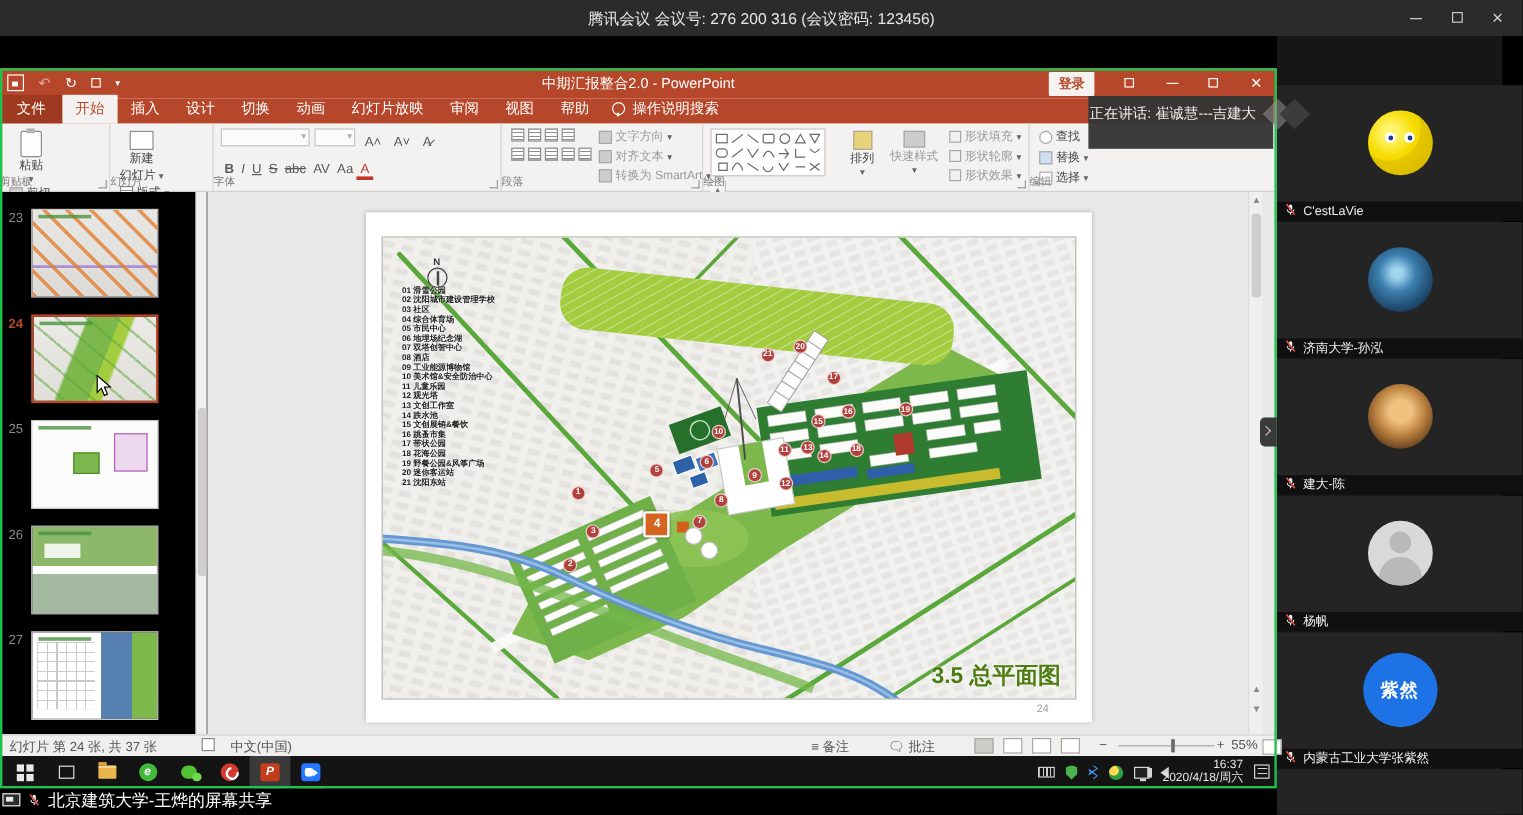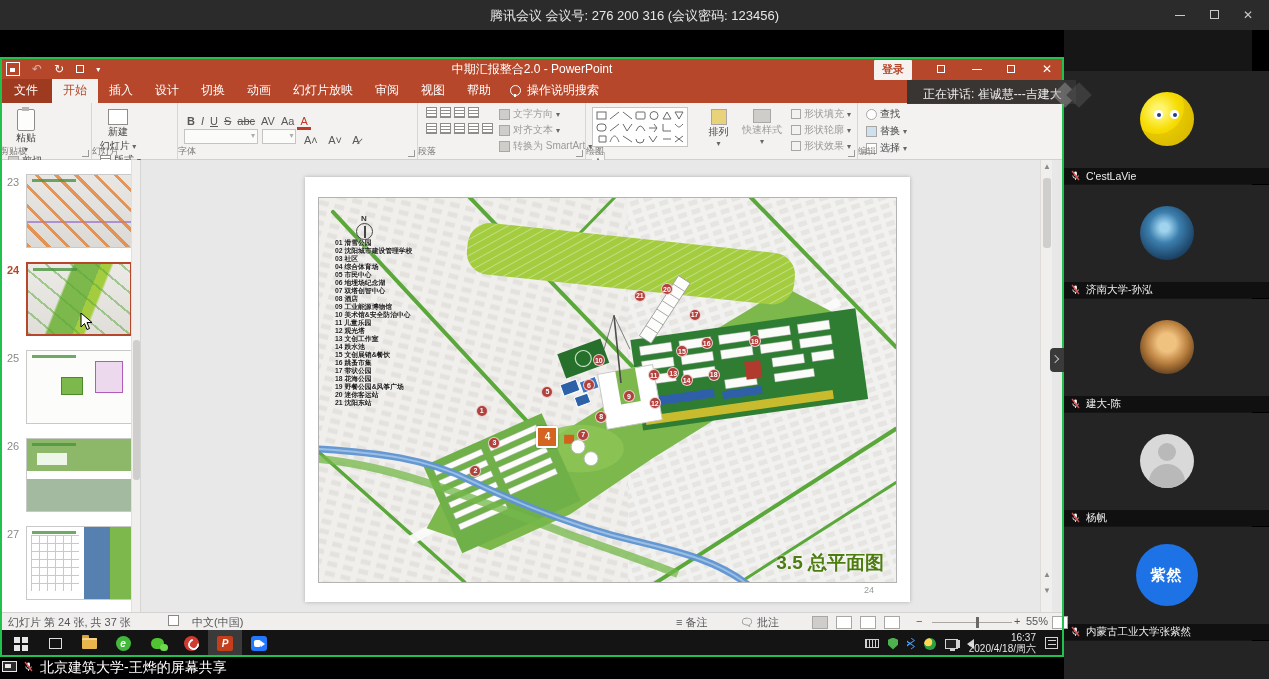--- a/index.html
+++ b/index.html
@@ -35,21 +35,21 @@
   .namebar { position:absolute; left:0; bottom:0; width:100%; height:16px; background:rgba(10,10,10,.75); display:flex; align-items:center; gap:5px; padding-left:6px; color:#eee; font-size:10.5px; white-space:nowrap; overflow:hidden; }
   .tile-empty { height:40px; background:#242424; }
 
   
   #shared { position:absolute; left:0; top:57px; width:1064px; height:600px; background:#1a1a1a; }
   #share-frame { position:absolute; left:0; top:57px; width:1064px; height:600px; border:2px solid #21c14e; z-index:55; pointer-events:none; }
   #sidebar-handle { position:absolute; left:1050px; top:348px; width:14px; height:24px; background:#3a3a3a; border-radius:4px 0 0 4px; z-index:56; }
   #sidebar-handle b { display:block; width:6px; height:6px; border-top:1.5px solid #bbb; border-right:1.5px solid #bbb; transform:rotate(45deg); margin:8px 0 0 2px; }
 
   
-  #toast { position:absolute; left:907px; top:80px; height:24px; background:rgba(52,52,52,.96); color:#f0f0f0; font-size:12px; line-height:28px; padding:0 14px 0 16px; z-index:70; white-space:nowrap; }
+  #toast { position:absolute; left:907px; top:80px; height:44px; background:rgba(52,52,52,.96); color:#f0f0f0; font-size:12px; line-height:28px; padding:0 14px 0 1px; z-index:70; white-space:nowrap; }
   #watermark { position:absolute; left:1048px; top:82px; width:60px; height:26px; z-index:71; opacity:.5; }
   #watermark i { position:absolute; width:18px; height:18px; background:#777; transform:rotate(45deg); top:4px; }
   #watermark i:first-child { left:8px; background:#999; } #watermark i:last-child { left:22px; background:#555; }
 
   
   #ppt { position:absolute; left:0; top:0; width:1064px; height:573px; background:#f3f2f1; }
   #ppt-titlebar { position:absolute; left:0; top:0; width:100%; height:25px; background:#b7472a; color:#fff; }
   #qat { position:absolute; left:6px; top:3px; display:flex; gap:12px; align-items:center; height:18px; color:#fff; font-size:12px; }
   .qat-ic { width:14px; height:14px; display:inline-block; position:relative; }
   .ic-save { border:1.5px solid #fff; }
@@ -87,21 +87,21 @@
   .combo.small { width:34px; }
   .fbtn { font-size:11px; color:#5a5856; padding:0 3px; }
   .fbtn.b { font-weight:bold; } .fbtn.i { font-style:italic; } .fbtn.u { text-decoration:underline; }
   .fbtn.s { text-decoration:line-through; } .fbtn.red { color:#c0392b; border-bottom:3px solid #c0392b; line-height:10px; }
   .shapebox { width:96px; height:40px; border:1px solid #c6c4c2; background:#fff; padding:2px; display:inline-block; vertical-align:top; }
   .shapescroll { display:inline-flex; flex-direction:column; width:13px; height:40px; border:1px solid #c6c4c2; border-left:none; background:#f7f6f5; font-size:7px; color:#777; align-items:center; justify-content:space-between; padding:2px 0; }
   .chip { display:inline-block; width:10px; height:10px; border:1px solid #a9a7a4; }
 
   
   #doc { position:absolute; left:0; top:103px; width:1064px; height:452px; background:#e8e8e8; overflow:hidden; }
-  #thumbs { position:absolute; left:0; top:0; width:141px; height:100%; background:#ffffff; border-right:1px solid #d5d5d4; }
+  #thumbs { position:absolute; left:0; top:0; width:173px; height:100%; background:#000000; border-right:1px solid #d5d5d4; }
   .thumb-row { position:relative; margin:14px 0 0 0; height:74px; }
   .thumb-num { position:absolute; left:7px; top:2px; font-size:11px; color:#8a8a88; }
   .thumb-num.sel { color:#b7472a; font-weight:bold; }
   .thumb { position:absolute; left:26px; top:0; width:106px; height:74px; background:#fff; border:1px solid #c9c9c7; overflow:hidden; }
   .thumb.sel { border:2px solid #b7472a; }
   .thumb .cap { position:absolute; left:5px; top:4px; width:44px; height:3px; background:#4a9440; opacity:.8; }
   .tp-traffic { background:
     repeating-linear-gradient(45deg, rgba(228,122,40,.75) 0 3px, rgba(0,0,0,0) 3px 14px),
     linear-gradient(rgba(130,80,200,.55) 2px, rgba(0,0,0,0) 2px) 0 46px/100% 100% no-repeat,
     linear-gradient(#e9e7e3,#dcdad6); }
@@ -354,28 +354,28 @@
             <div class="rsmall">
                 <span class="gi2"></span>
                 <span>节</span>
                 <span class="caret">▾</span>
               </div>
           </div>
           <div class="glabel">幻灯片</div>
         </div>
 
         <div class="rgroup" style="width:240px;">
-          <div id="font-btn-row" style="margin-top:4px;"><span class="fbtn b">B</span><span class="fbtn i">I</span><span class="fbtn u">U</span><span class="fbtn s">S</span><span class="fbtn s">abc</span><span class="fbtn ">AV</span><span class="fbtn ">Aa</span><span class="fbtn  red">A</span></div>
           <div>
             <span class="combo"></span>
             <span class="combo small"></span>
             <span class="fbtn">A˄</span>
             <span class="fbtn">A˅</span>
             <span class="fbtn">A̷</span>
           </div>
+          <div id="font-btn-row" style="margin-top:4px;"><span class="fbtn b">B</span><span class="fbtn i">I</span><span class="fbtn u">U</span><span class="fbtn s">S</span><span class="fbtn s">abc</span><span class="fbtn ">AV</span><span class="fbtn ">Aa</span><span class="fbtn  red">A</span></div>
           <div class="glabel">字体</div>
           <span class="launcher"></span>
         </div>
 
         <div class="rgroup" style="width:168px;">
           <div style="display:flex; gap:4px;">
             <div class="rcol">
               <div class="rsmall">
                   <span class="gi2"></span>
                   <span class="gi2"></span>

